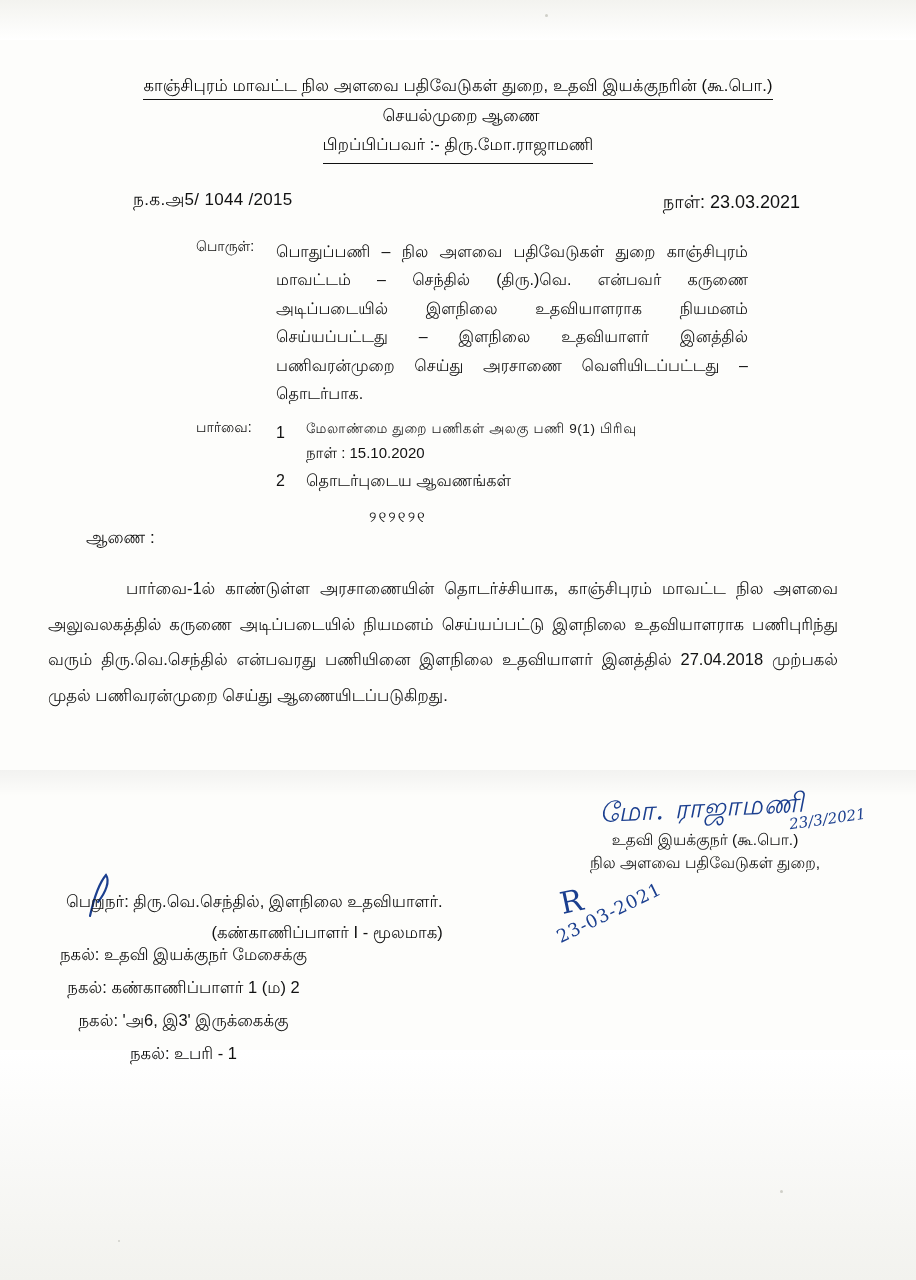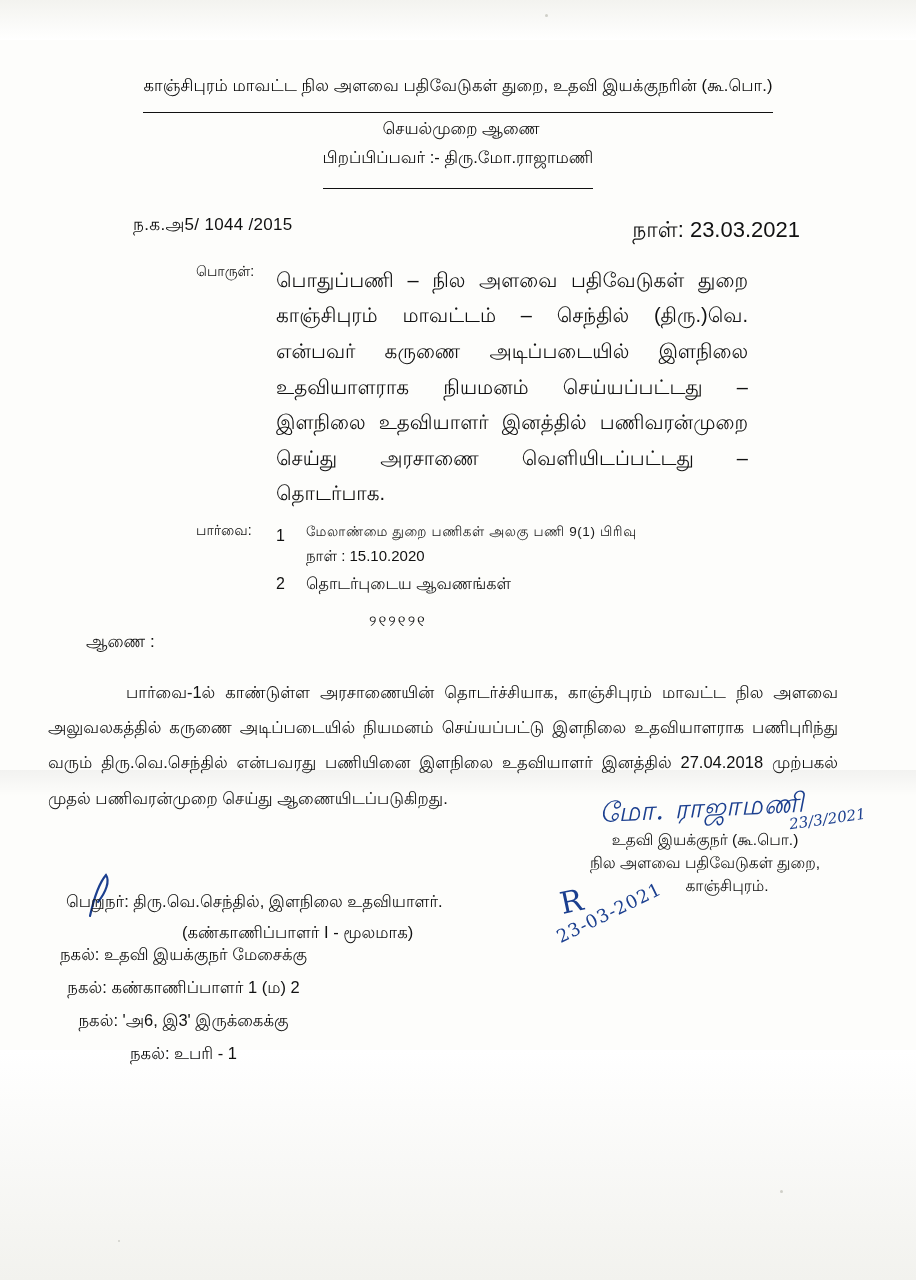--- a/index.html
+++ b/index.html
@@ -64,70 +64,70 @@
   .hdr {
     text-align: center;
     margin-top: 74px;
     line-height: 1.45;
     font-size: 16.5px;
     color: #0e0e0e;
   }
   .hdr-line1 {
     display: inline-block;
     border-bottom: 1.4px solid #111;
-    padding-bottom: 14px;
+    padding-bottom: 1px;
     letter-spacing: 0.1px;
   }
   .hdr-line2 {
     display: block;
     margin-top: 4px;
     margin-left: 6px;
   }
   .hdr-line3 {
     display: inline-block;
     margin-top: 5px;
     border-bottom: 1.4px solid #111;
-    padding-bottom: 18px;
+    padding-bottom: 6px;
   }
 
   
   .refrow {
     position: relative;
     margin-top: 26px;
     height: 26px;
     font-size: 17px;
   }
   .ref-no {
     position: absolute;
     left: 133px;
     top: 0;
     letter-spacing: 0.3px;
   }
   .ref-date {
     position: absolute;
     right: 116px;
     top: 2px;
-    font-size: 22px;
+    font-size: 18px;
   }
 
   
   .block {
     position: relative;
     margin-top: 22px;
   }
   .lbl {
     position: absolute;
     left: 196px;
     font-size: 14px;
   }
   .lbl.parvai { left: 196px; }
   .body-col {
     margin-left: 276px;
     margin-right: 168px;
-    font-size: 20px;
+    font-size: 16px;
     line-height: 1.78;
     text-align: justify;
     text-justify: inter-word;
   }
   .body-col p { margin: 0; }
 
   .ref-list {
     margin-left: 276px;
     margin-right: 160px;
     font-size: 16px;
@@ -255,20 +255,21 @@
     color: #1b3f8f;
   }
 
   
   .recv {
     position: absolute;
     left: 66px;
     top: 886px;
     font-size: 16.5px;
     line-height: 1.9;
+    text-align: right;
   }
   .recv-line1 { white-space: nowrap; }
   .recv-line2 {
     margin-left: 116px;
     white-space: nowrap;
   }
   .copies {
     position: absolute;
     left: 60px;
     top: 938px;
@@ -332,21 +333,20 @@
 
     <div class="order-word">ஆணை :</div>
 
     <div class="order-para"><span class="indent"></span><span>பார்வை-1ல் காண்டுள்ள அரசாணையின் தொடர்ச்சியாக, காஞ்சிபுரம் மாவட்ட நில அளவை அலுவலகத்தில் கருணை அடிப்படையில் நியமனம் செய்யப்பட்டு இளநிலை உதவியாளராக பணிபுரிந்து வரும் திரு.வெ.செந்தில் என்பவரது பணியினை இளநிலை உதவியாளர் இனத்தில் 27.04.2018 முற்பகல் முதல் பணிவரன்முறை செய்து ஆணையிடப்படுகிறது.</span></div>
 
     <div class="sigzone">
       <div class="sig-script">மோ. ராஜாமணி</div>
       <div class="sig-date-ink">23/3/2021</div>
       <div class="sig-desig">உதவி இயக்குநர் (கூ.பொ.)</div>
       <div class="sig-dept">நில அளவை பதிவேடுகள் துறை,</div>
-      <div class="sig-place">காஞ்சிபுரம்.</div>
     </div>
 
     <div class="initial-ink">R</div>
     <div class="initial-date-ink">23-03-2021</div>
 
     <svg class="tick-ink" viewBox="0 0 40 46">
       <path d="M6 44 C10 26, 16 10, 22 3 C26 9, 22 20, 14 30" fill="none" stroke="#1b3f8f" stroke-width="2.2" stroke-linecap="round"></path>
     </svg>
 
     <div class="recv">

